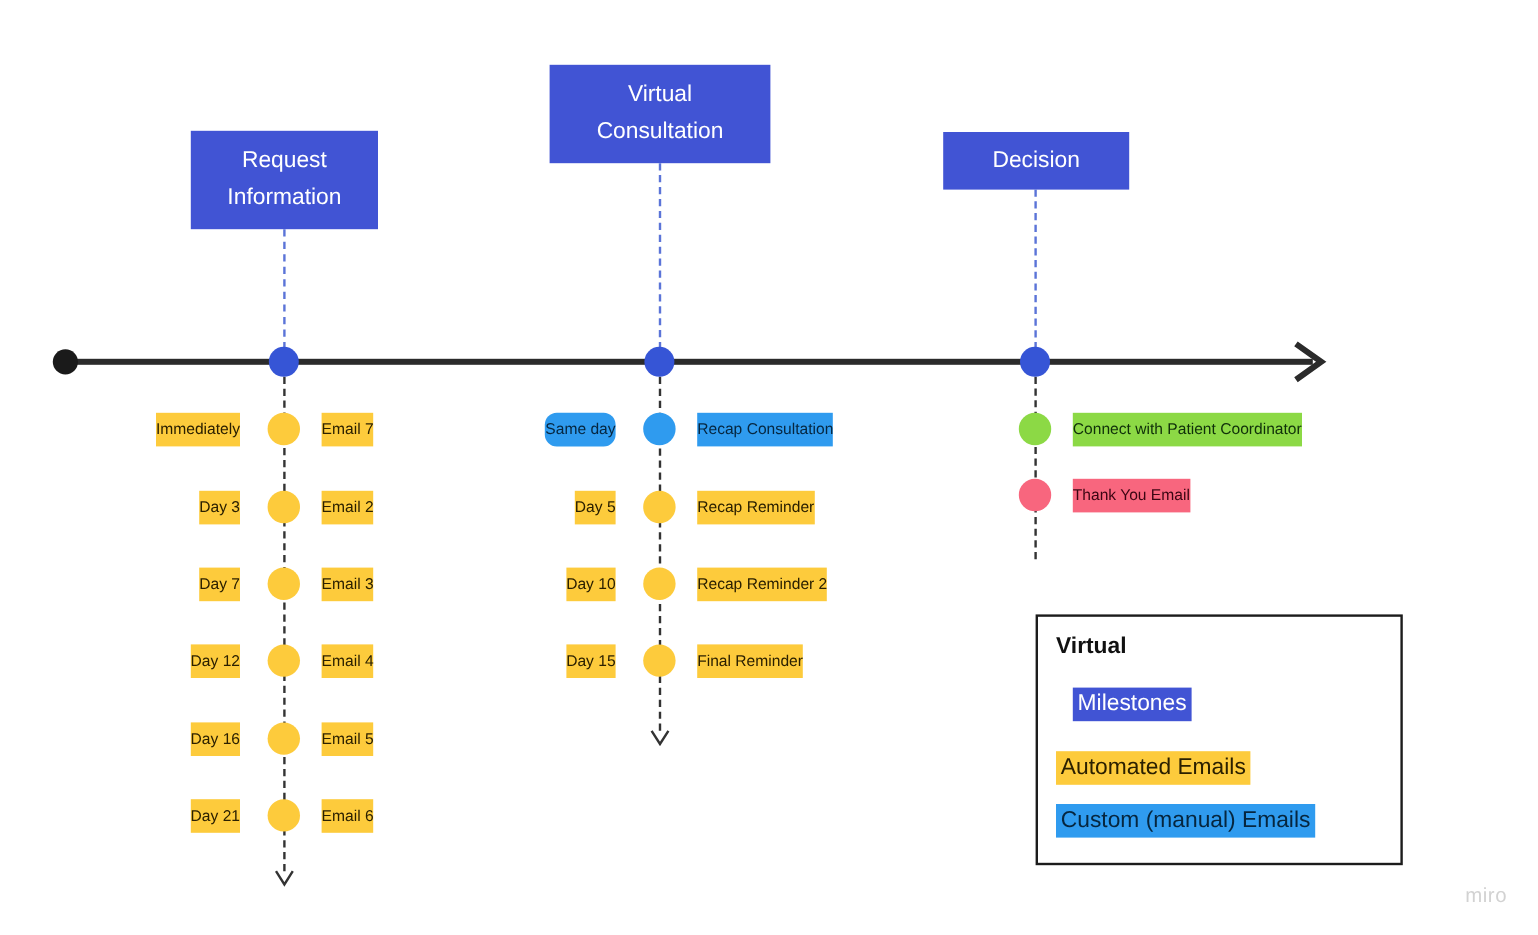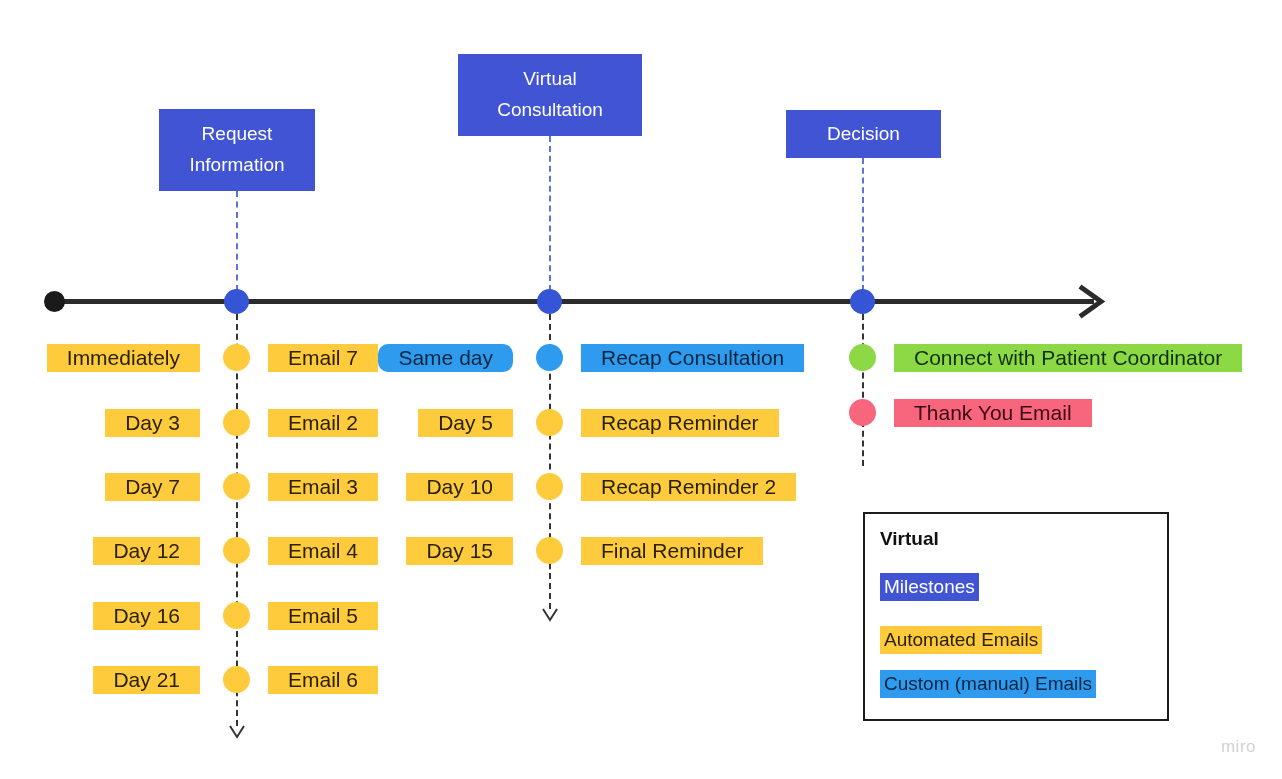--- a/index.html
+++ b/index.html
@@ -90,24 +90,24 @@
   
   .row-dot {
     position: absolute;
     width: 27px;
     height: 27px;
     border-radius: 50%;
     z-index: 3;
   }
   .chip {
     position: absolute;
-    font-size: 21px;
+    font-size: 13px;
     line-height: 26px;
     height: 26px;
-    padding: 1px 20px;
+    padding: 1px 0;
     box-sizing: content-box;
     white-space: nowrap;
     color: #1d1600;
   }
   .chip.left  { text-align: right; }
   .chip.right { text-align: left; }
 
   .c-yellow { background: #fdcb3c; color: #2b2000; }
   .c-blue   { background: #2f9bef; color: #06263f; }
   .c-green  { background: #8cd945; color: #10300a; }
@@ -139,21 +139,21 @@
   }
   .legend-item {
     position: absolute;
     left: 15px;
     font-size: 19px;
     line-height: 26px;
     height: 26px;
     padding: 1px 4px;
     white-space: nowrap;
   }
-  .legend-item.l-milestone { background: #4154d4; color: #ffffff; }
+  .legend-item.l-milestone { background: #4154d4; color: #ffffff; margin-left: 14px; }
   .legend-item.l-auto      { background: #fdcb3c; color: #2b2000; }
   .legend-item.l-custom    { background: #2f9bef; color: #06263f; }
 
   
   .watermark {
     position: absolute;
     right: 26px;
     bottom: 22px;
     font-size: 17px;
     color: #d2d2d2;

